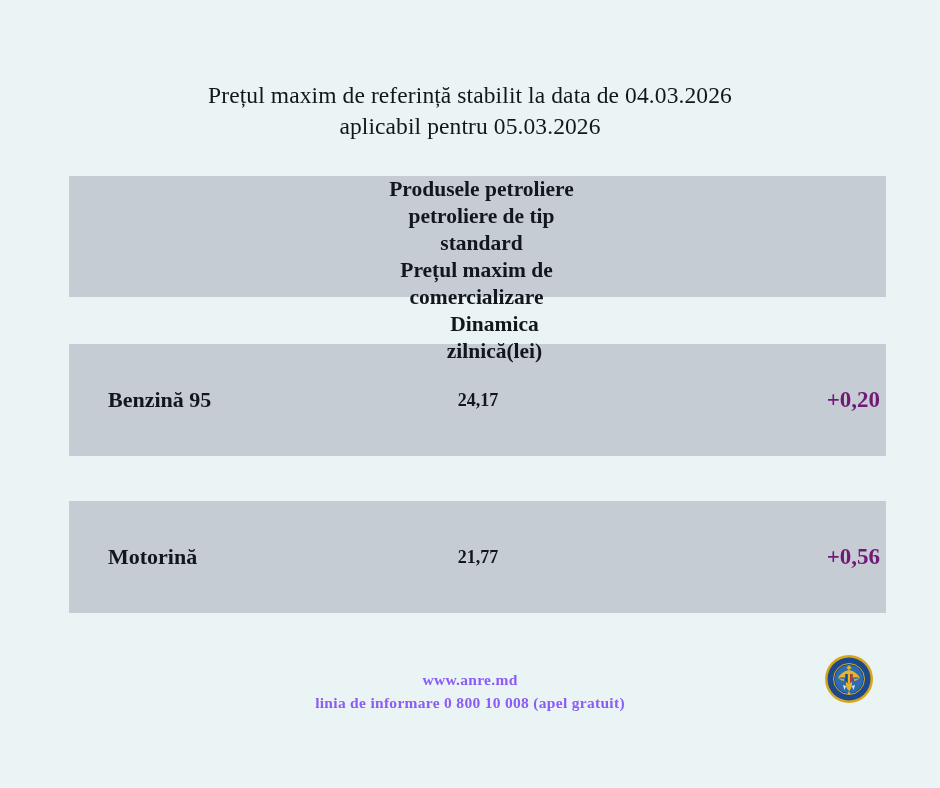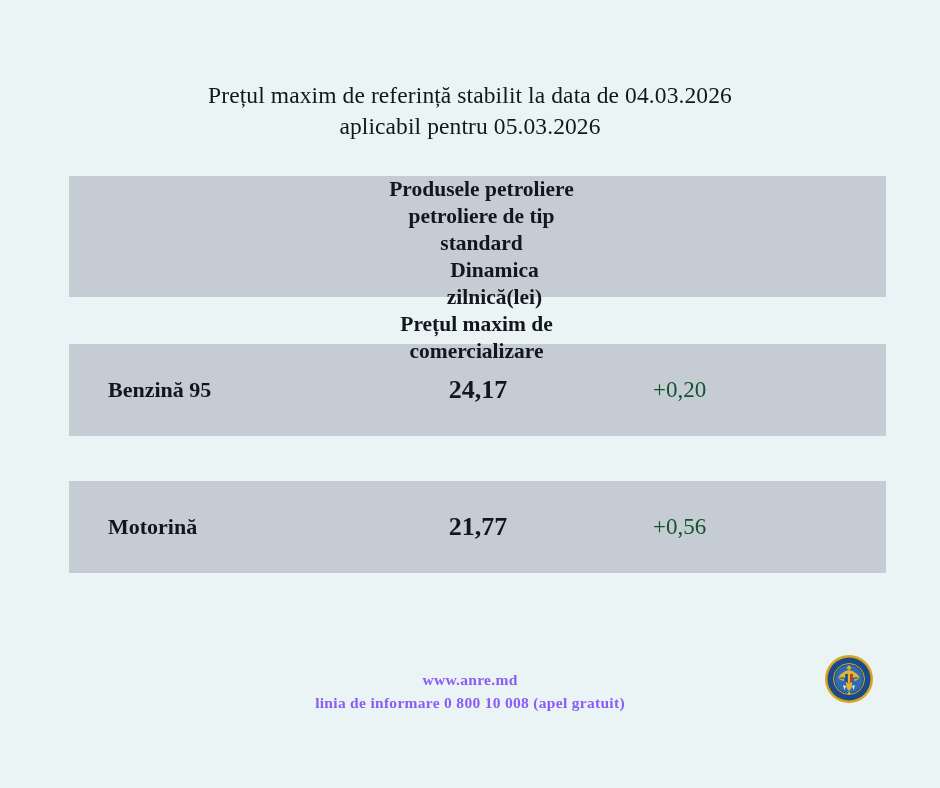--- a/index.html
+++ b/index.html
@@ -55,21 +55,21 @@
     display: flex;
     align-items: center;
     width: 817px;
   }
 
   .header-band {
     height: 121px;
     flex-direction: column;
   }
   .row-band {
-    height: 92px;
+    height: 112px;
   }
   .row-gap {
     height: 47px;
   }
   .row-gap-2 {
     height: 45px;
   }
 
   .col {
     box-sizing: border-box;
@@ -95,32 +95,32 @@
   .cell-product {
     text-align: left;
     padding-left: 33px;
     font-size: 22px;
     font-weight: bold;
     line-height: 28px;
     color: #12161d;
   }
   .cell-price {
     text-align: center;
-    font-size: 26px;
+    font-size: 18px;
     font-weight: bold;
     line-height: 28px;
     color: #12161d;
     padding-left: 2px;
   }
   .cell-dynamic {
-    text-align: left;
+    text-align: right;
     font-size: 23px;
-    font-weight: normal;
+    font-weight: bold;
     line-height: 28px;
-    color: #14532d;
+    color: #701a75;
     padding-left: 34px;
   }
 
   
   .footer {
     position: absolute;
     left: 0;
     top: 668px;
     width: 940px;
     text-align: center;
@@ -152,27 +152,27 @@
   </div>
 
   <div class="table">
 
     <div class="band header-band">
       <div class="col col-product">
         <div class="hdr-text hdr-product">Produsele petroliere</div>
         <div class="hdr-text hdr-product">petroliere de tip</div>
         <div class="hdr-text hdr-product">standard</div>
       </div>
+      <div class="col col-price">
+        <div class="hdr-text hdr-price">Prețul maxim de</div>
+        <div class="hdr-text hdr-price">comercializare</div>
+      </div>
       <div class="col col-dynamic">
         <div class="hdr-text hdr-dynamic">Dinamica</div>
         <div class="hdr-text hdr-dynamic">zilnică(lei)</div>
-      </div>
-      <div class="col col-price">
-        <div class="hdr-text hdr-price">Prețul maxim de</div>
-        <div class="hdr-text hdr-price">comercializare</div>
       </div>
     </div>
 
     <div class="row-gap"></div>
 
     <div class="band row-band">
       <div class="col col-product">
         <div class="cell-product">Benzină 95</div>
       </div>
       <div class="col col-price">

